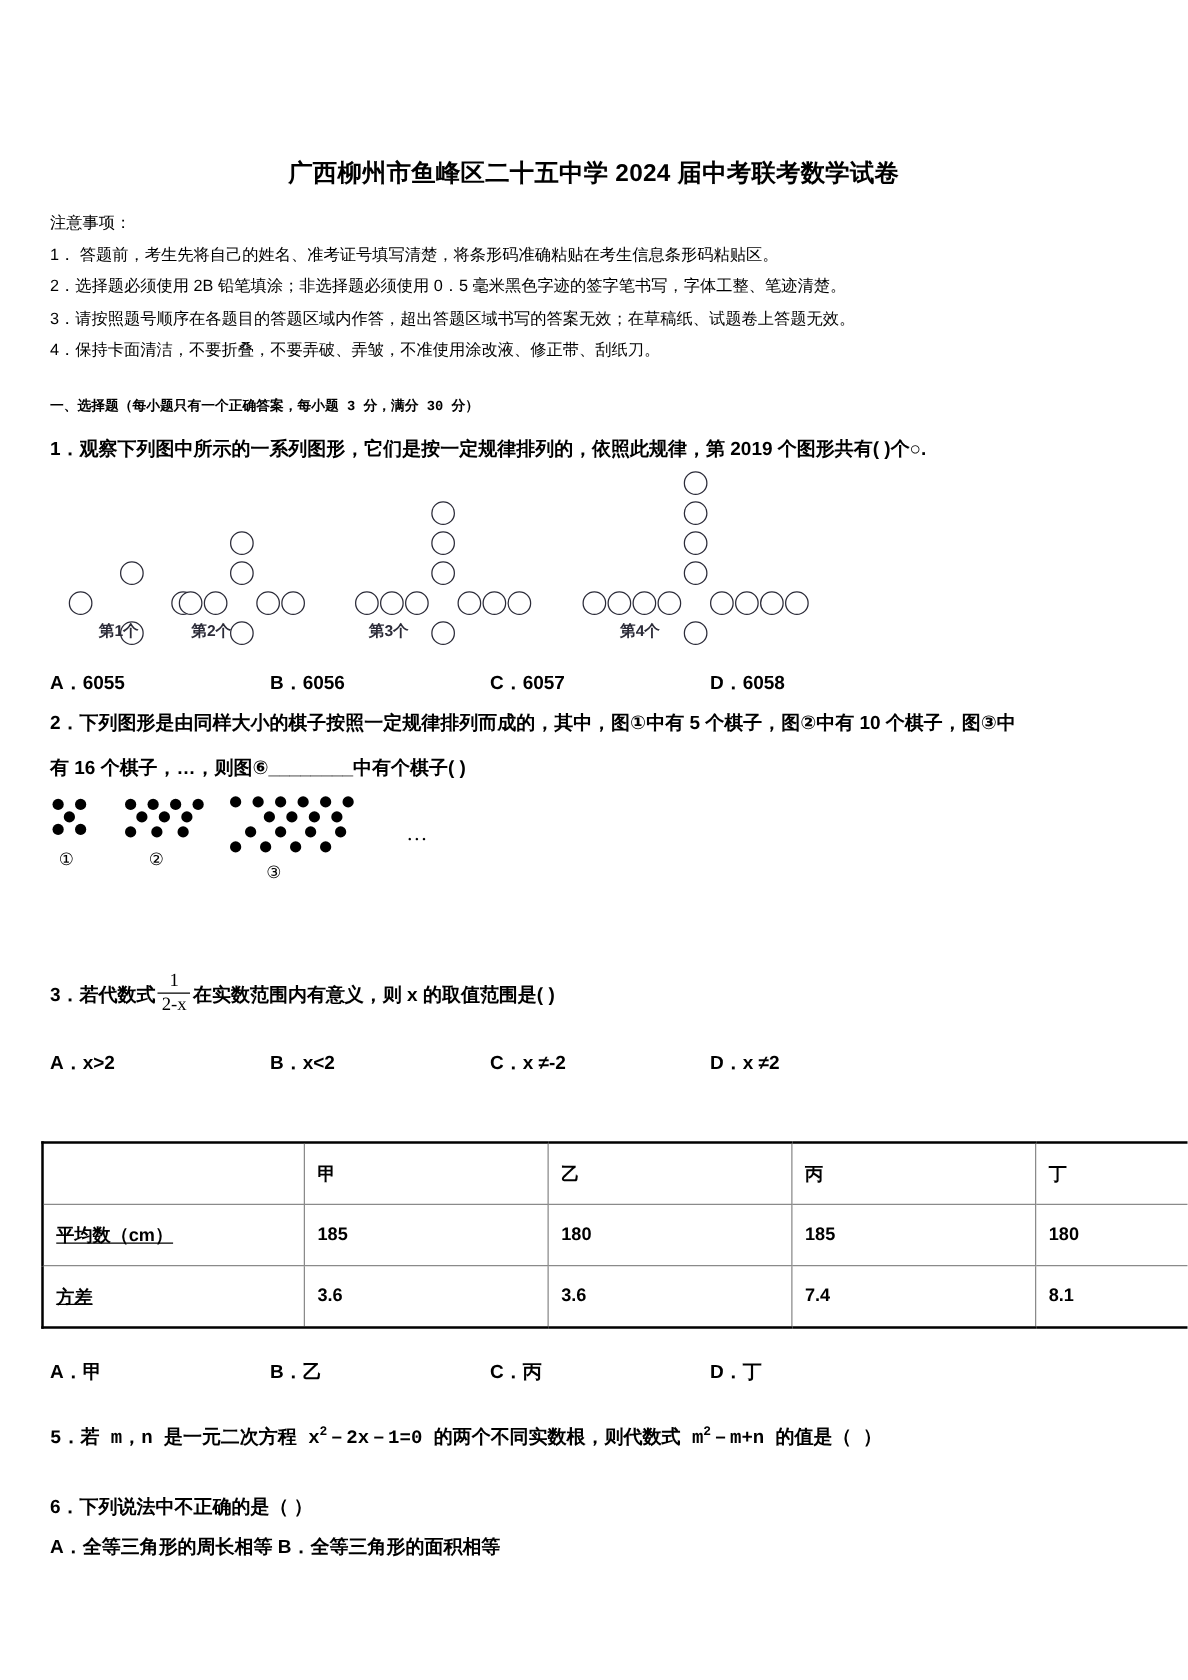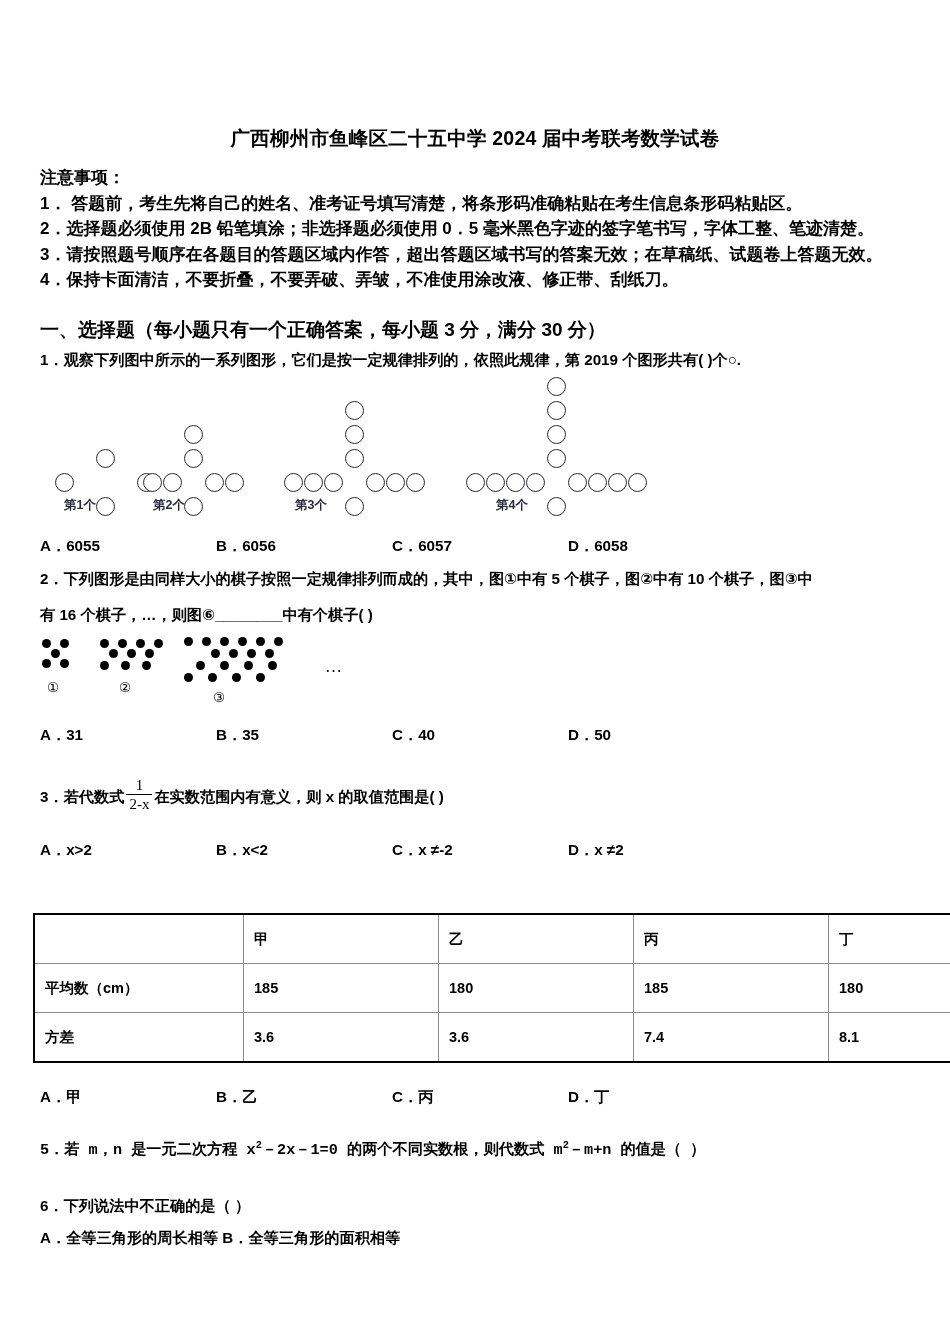--- a/index.html
+++ b/index.html
@@ -32,33 +32,33 @@
     font-size: 19.5px;
     font-weight: bold;
     letter-spacing: 0.2px;
     font-family: "Liberation Sans", "DejaVu Sans", sans-serif;
   }
   
   .notes {
     position: absolute;
     left: 40px; top: 148px;
     width: 880px;
-    font-size: 17px;
-    font-weight: bold;
+    font-size: 13px;
+    font-weight: normal;
     font-family: "Liberation Sans", "DejaVu Sans", sans-serif;
     line-height: 25.5px;
   }
   .notes .n-line { white-space: nowrap; }
   
   .sec-head {
     position: absolute;
     left: 40px; top: 300px;
-    font-size: 19px;
-    font-weight: bold;
-    font-family: Liberation Sans, sans-serif;
+    font-size: 11px;
+    font-weight: bold;
+    font-family: Liberation Mono, monospace;
   }
   
   .qtext {
     position: absolute;
     font-size: 15.2px;
     font-weight: bold;
     font-family: "Liberation Sans", "DejaVu Sans", sans-serif;
     line-height: 26px;
     white-space: nowrap;
   }
@@ -174,21 +174,21 @@
     padding: 0 10px;
     font-size: 14.5px;
     font-weight: bold;
     vertical-align: middle;
   }
   table.stats tr:first-child td { border-top: 2.2px solid #000; }
   table.stats tr:last-child td { border-bottom: 2.2px solid #000; }
   table.stats td:first-child { border-left: 2.2px solid #000; }
   table.stats td:last-child { border-right: 2.2px solid #000; }
   table.stats td.vsep { border-left: 1.6px solid #000; }
-  .col-label { width: 188px; }
+  .col-label { width: 188px; text-decoration: underline; }
   .col-data { width: 174px; }
   sup { font-size: 0.68em; vertical-align: super; line-height: 0; }
 </style>
 </head>
 <body>
 
 <div class="page">
 
   <div class="doc-title">广西柳州市鱼峰区二十五中学 2024 届中考联考数学试卷</div>
 
@@ -204,21 +204,21 @@
 
   <div class="qtext" style="left:40px; top:330px;">1．观察下列图中所示的一系列图形，它们是按一定规律排列的，依照此规律，第 2019 个图形共有(      )个○.</div>
 
   <div class="fig1">
 
     <div>
       <div class="circ" style="left:56px; top:70px;"></div>
       <div class="circ" style="left:15px; top:94px;"></div>
       <div class="circ" style="left:97px; top:94px;"></div>
       <div class="circ" style="left:56px; top:118px;"></div>
-      <div class="fig-label" style="left:24px; top:118px;">第1个</div>
+      <div class="fig-label" style="left:39px; top:118px;">第1个</div>
     </div>
 
     <div>
       <div class="circ" style="left:144px; top:46px;"></div>
       <div class="circ" style="left:144px; top:70px;"></div>
       <div class="circ" style="left:103px; top:94px;"></div>
       <div class="circ" style="left:123px; top:94px;"></div>
       <div class="circ" style="left:165px; top:94px;"></div>
       <div class="circ" style="left:185px; top:94px;"></div>
       <div class="circ" style="left:144px; top:118px;"></div>
@@ -311,26 +311,20 @@
       <div class="dot" style="left:144px; top:38px;"></div>
       <div class="dot" style="left:168px; top:38px;"></div>
       <div class="dot" style="left:192px; top:38px;"></div>
       <div class="dot" style="left:216px; top:38px;"></div>
       <div class="fig2-label" style="left:173px; top:54px;">③</div>
     </div>
 
     <div class="dots-ellipsis" style="left:285px; top:22px;">…</div>
   </div>
 
-  <div class="opts" style="top:708px;">
-    <span class="opt opt-a">A．31</span>
-    <span class="opt opt-b">B．35</span>
-    <span class="opt opt-c">C．40</span>
-    <span class="opt opt-d">D．50</span>
-  </div>
 
   <div class="qtext" style="left:40px; top:762px;">
     <span>3．若代数式</span><span class="frac"><span class="num">1</span><span class="bar"></span><span class="den">2-x</span></span><span>在实数范围内有意义，则 x 的取值范围是(  )</span>
   </div>
 
   <div class="opts" style="top:823px;">
     <span class="opt opt-a">A．x&gt;2</span>
     <span class="opt opt-b">B．x&lt;2</span>
     <span class="opt opt-c">C．x ≠-2</span>
     <span class="opt opt-d">D．x ≠2</span>

